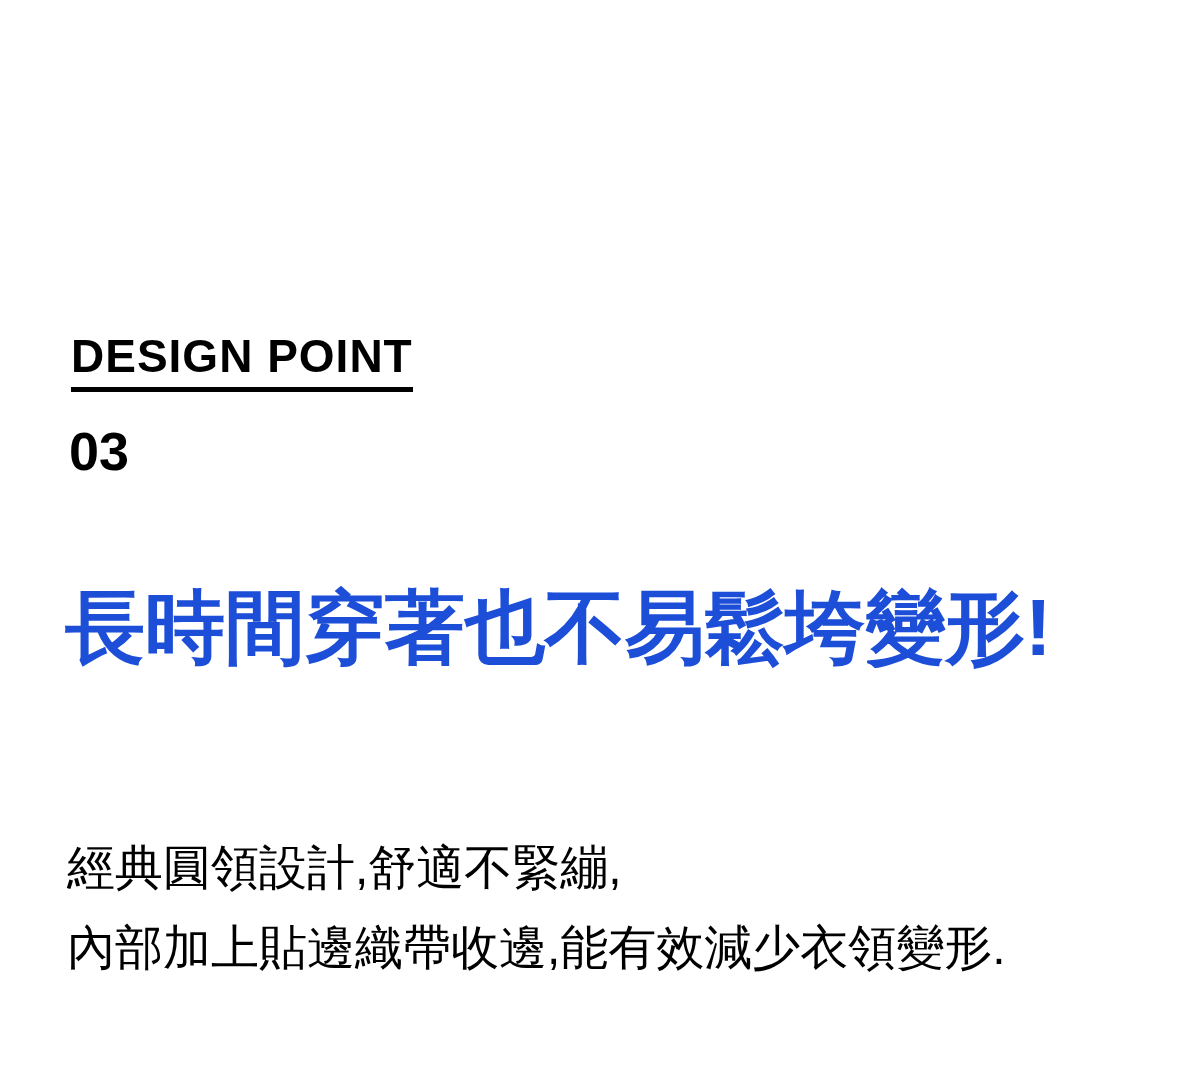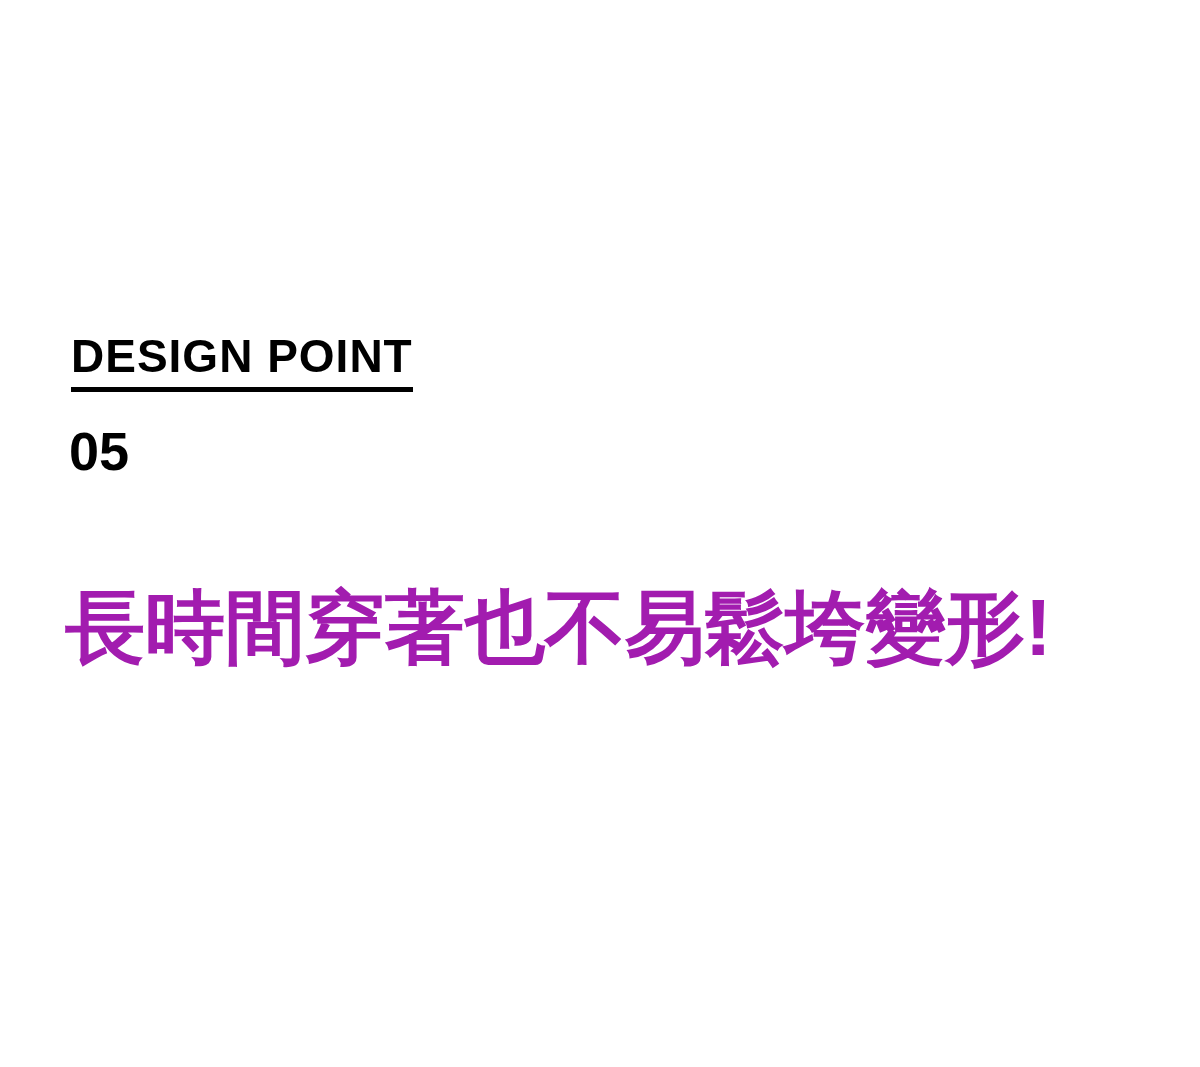--- a/index.html
+++ b/index.html
@@ -48,21 +48,21 @@
     color: #000000;
   }
   .headline {
     position: absolute;
     left: 64px;
     top: 518px;
     font-size: 80px;
     line-height: 112px;
     font-weight: 900;
     letter-spacing: 0px;
-    color: #a21caf;
+    color: #1d4ed8;
     white-space: nowrap;
   }
   .body-text {
     position: absolute;
     left: 66px;
     top: 780px;
     font-size: 48px;
     line-height: 80px;
     font-weight: 400;
     color: #000000;
@@ -72,20 +72,24 @@
     display: block;
   }
 </style>
 </head>
 <body>
 
 <div class="section">
 
   <h2 class="eyebrow">DESIGN POINT</h2>
 
-  <div class="point-number">05</div>
+  <div class="point-number">03</div>
 
   <h1 class="headline">
     <span class="line">長時間穿著也不易鬆垮變形!</span>
   </h1>
 
+  <p class="body-text">
+    <span class="line">經典圓領設計,舒適不緊繃,</span>
+    <span class="line">內部加上貼邊織帶收邊,能有效減少衣領變形.</span>
+  </p>
 
 </div>
 
 </body></html>

